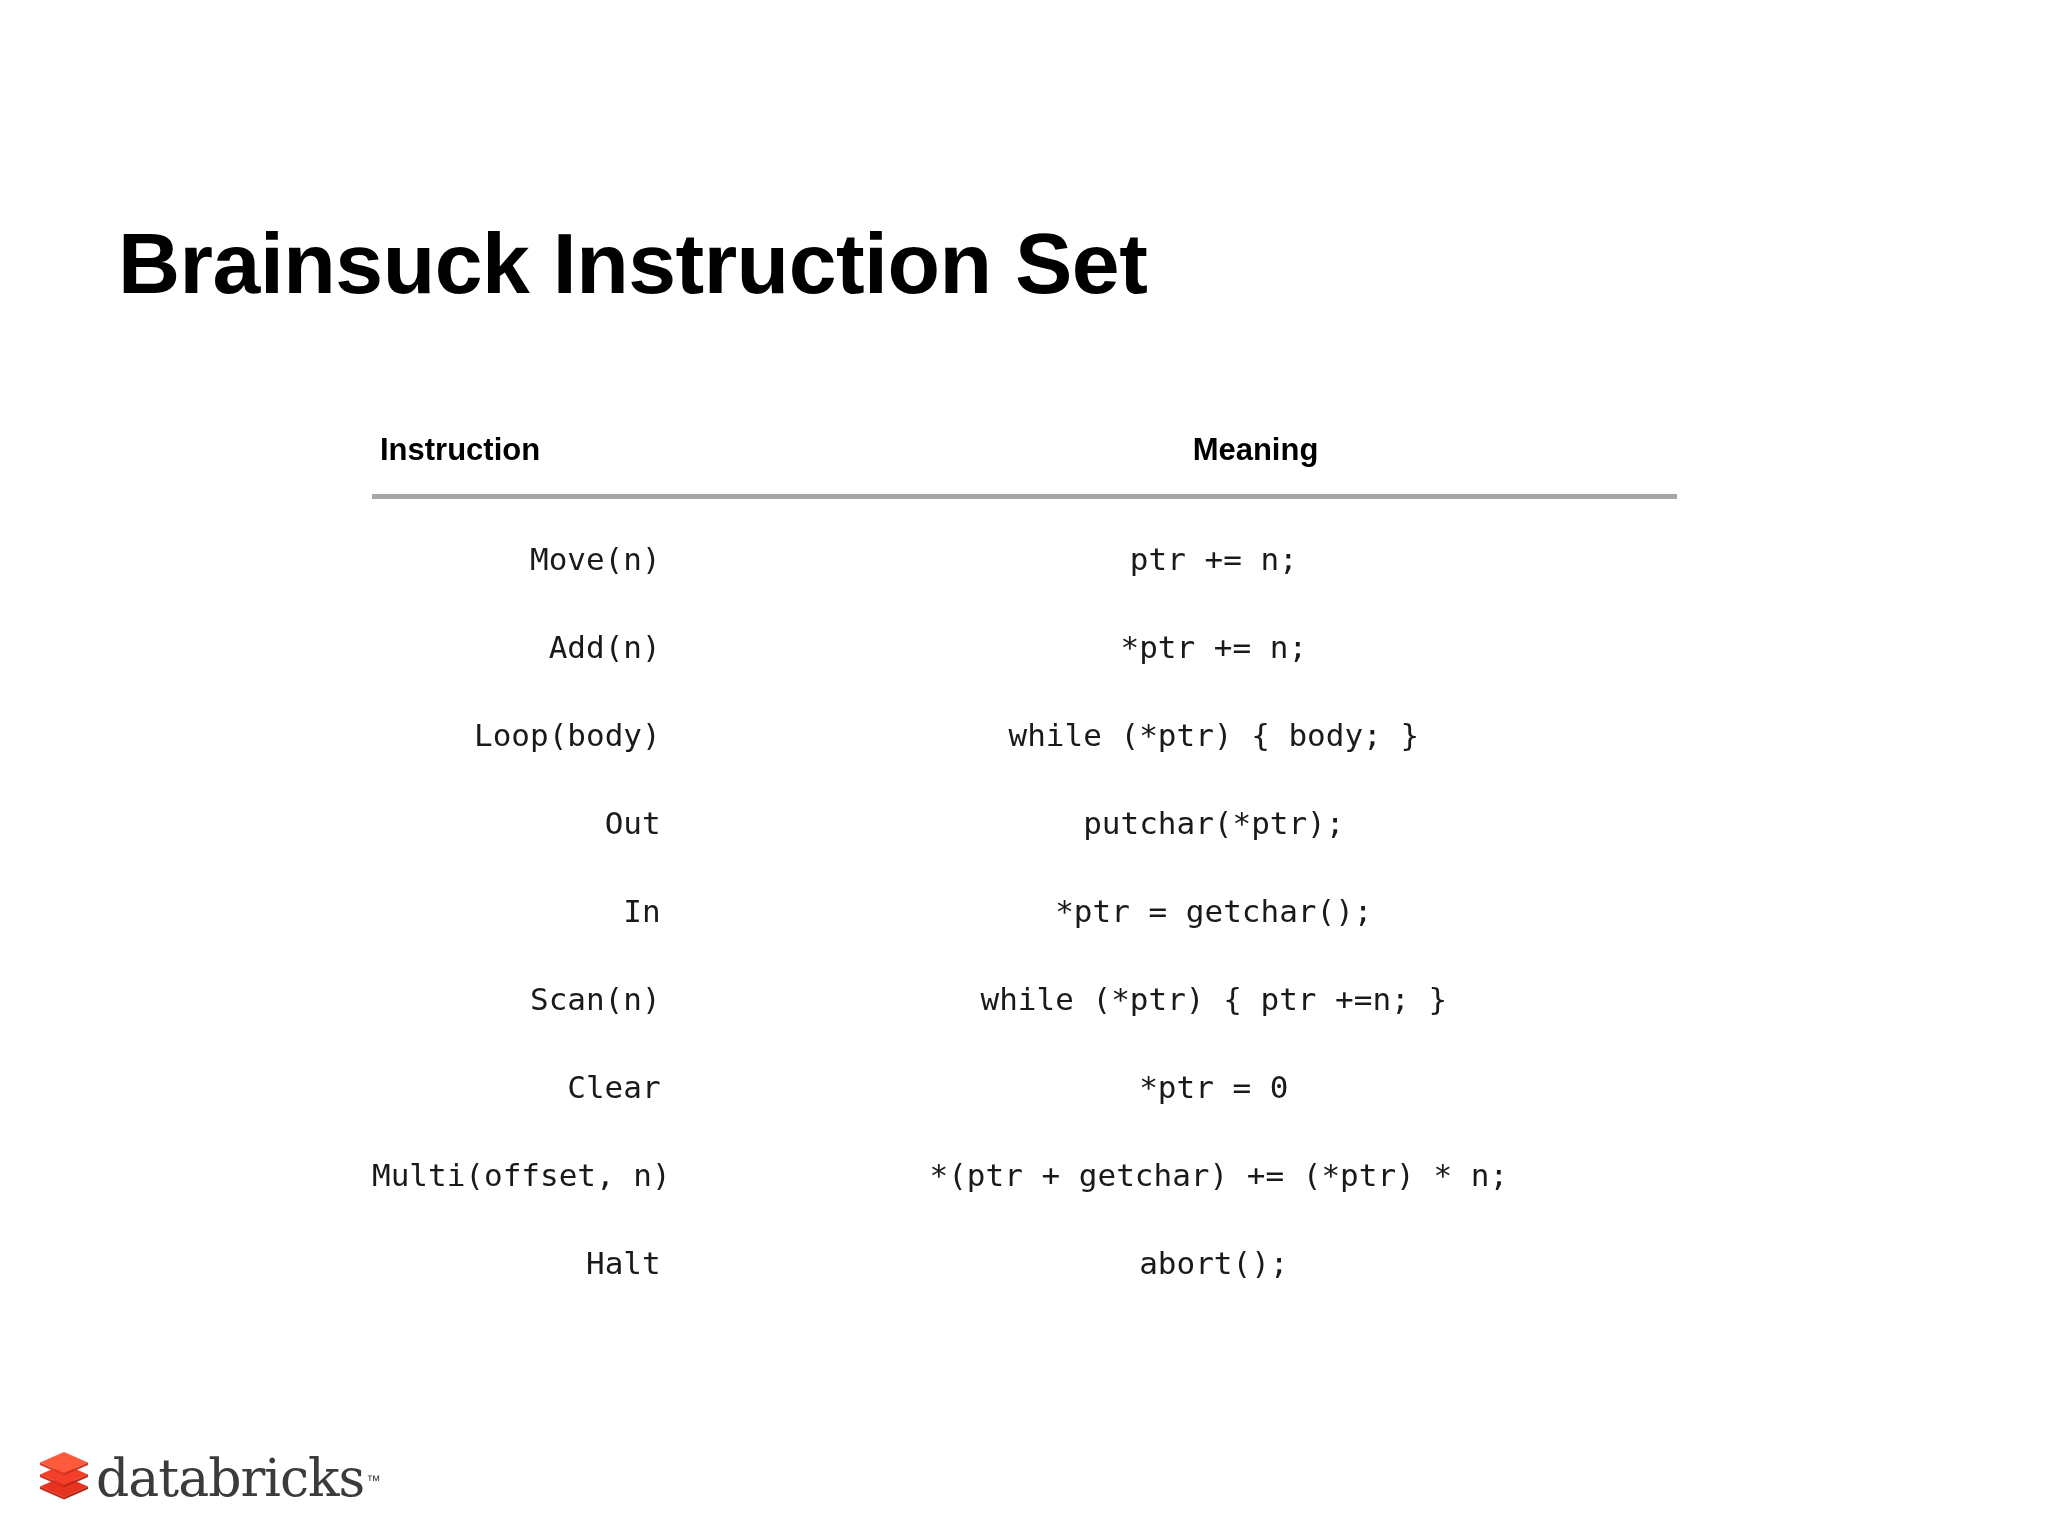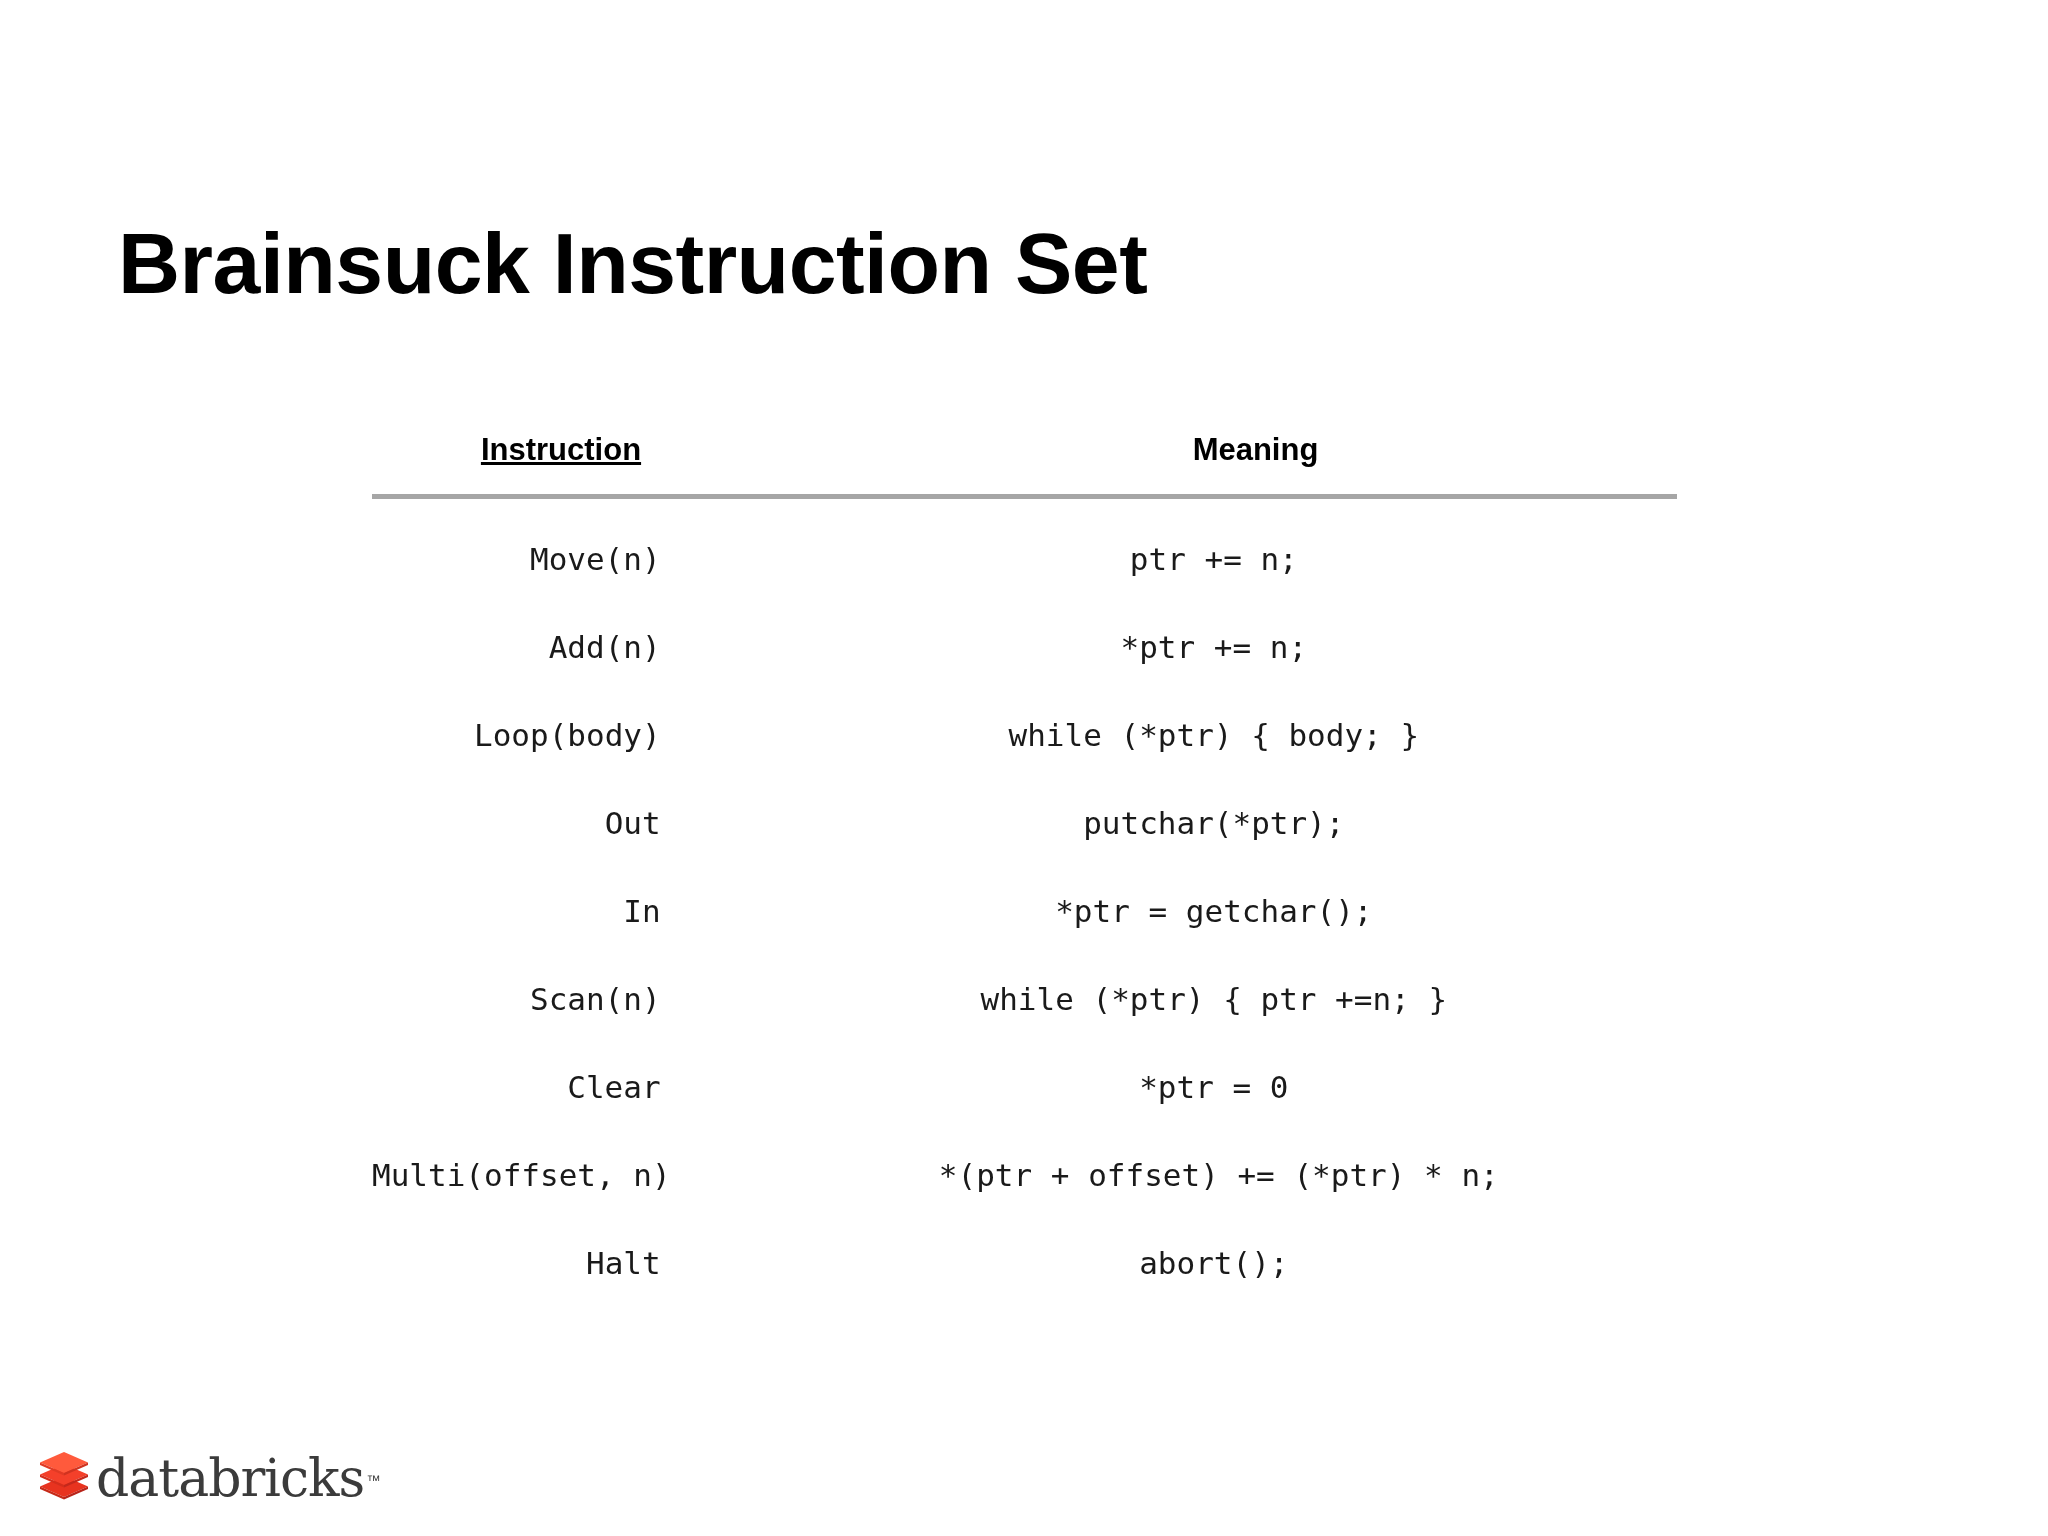--- a/index.html
+++ b/index.html
@@ -46,24 +46,22 @@
   .th {
     position: absolute;
     font-family: "Liberation Sans", sans-serif;
     font-weight: bold;
     font-size: 31px;
     line-height: 40px;
     color: #000000;
     white-space: nowrap;
   }
   .th-instruction {
-    left: 0;
+    left: 8px;
     width: 378px;
-    text-align: center;
-    text-decoration: underline;
   }
   .th-meaning {
     left: 441px;
     width: 885px;
     text-align: center;
   }
 
   #header-rule {
     height: 5px;
     background: #a6a6a6;
@@ -172,21 +170,21 @@
       <div class="row">
         <div class="cell cell-instruction">Scan(n)</div>
         <div class="cell cell-meaning">while (*ptr) { ptr +=n; }</div>
       </div>
       <div class="row">
         <div class="cell cell-instruction">Clear</div>
         <div class="cell cell-meaning">*ptr = 0</div>
       </div>
       <div class="row">
         <div class="cell cell-instruction">Multi(offset, n)</div>
-        <div class="cell cell-meaning">*(ptr + offset) += (*ptr) * n;</div>
+        <div class="cell cell-meaning">*(ptr + getchar) += (*ptr) * n;</div>
       </div>
       <div class="row">
         <div class="cell cell-instruction">Halt</div>
         <div class="cell cell-meaning">abort();</div>
       </div>
     </div>
 </div>
 
 <div id="databricks-logo">
   <span class="logo-mark">

